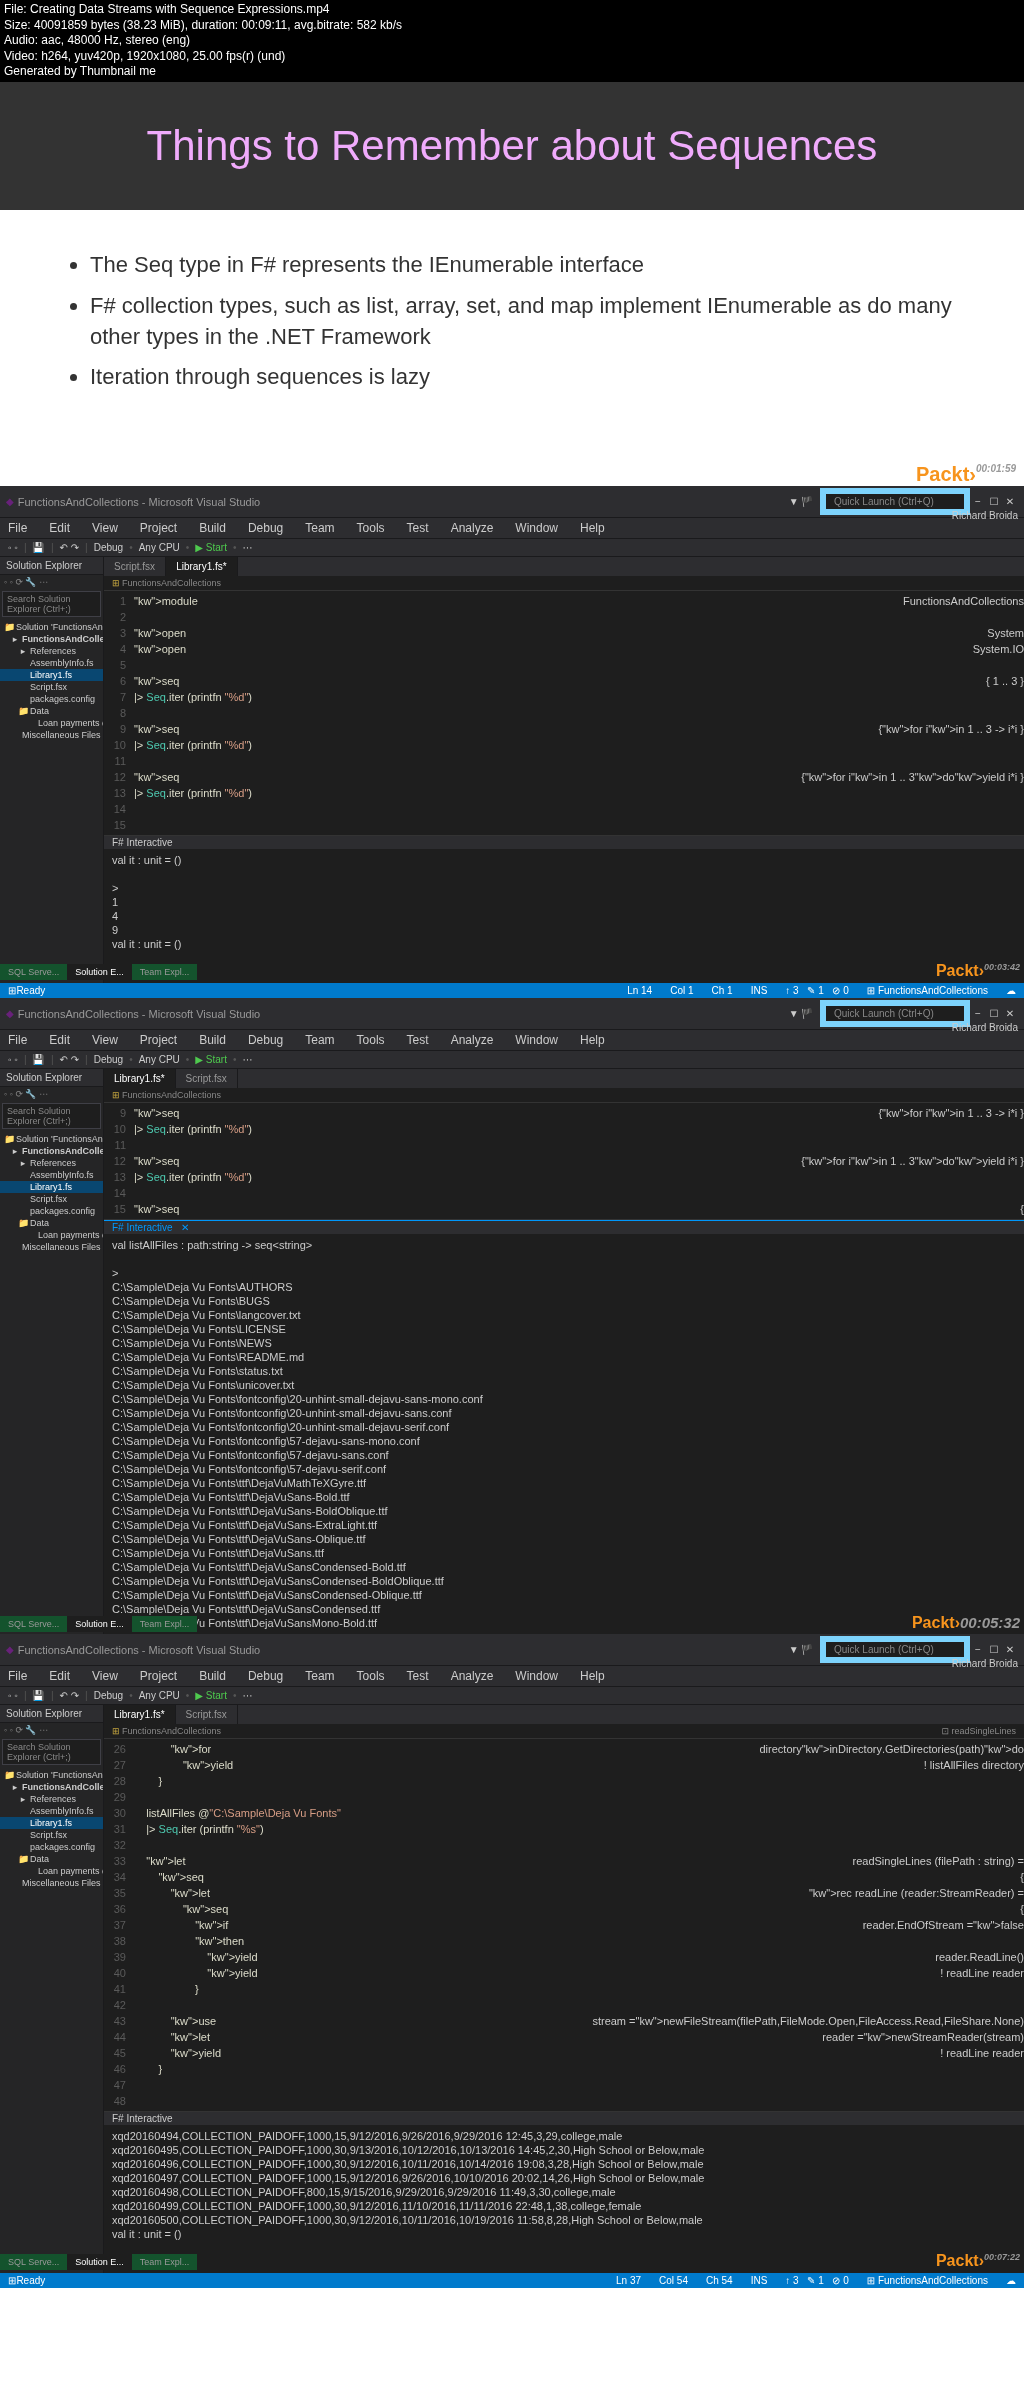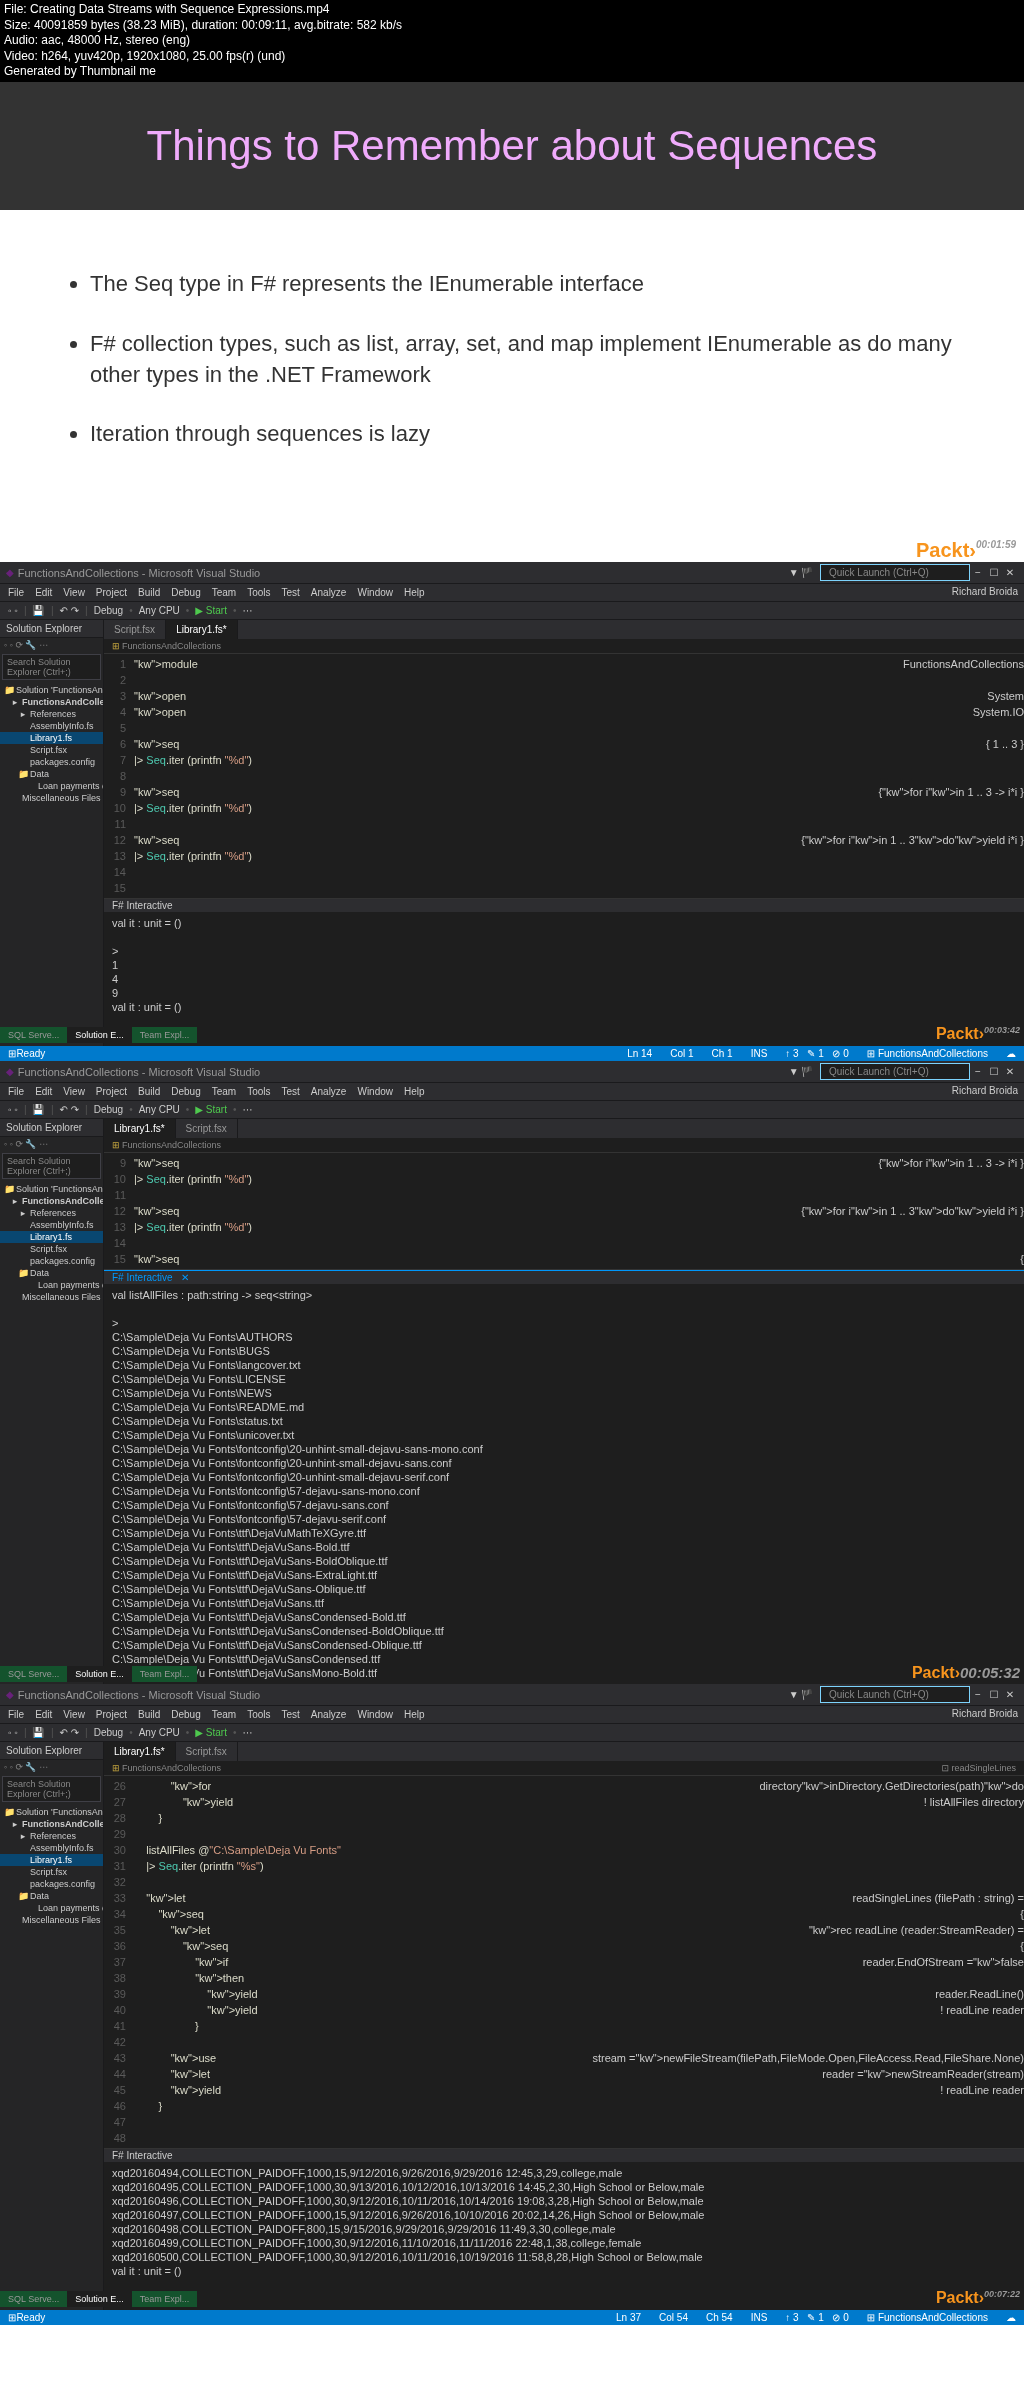--- a/index.html
+++ b/index.html
@@ -2,30 +2,30 @@
 <html><head>
 <meta charset="utf-8">
 <style>
 *{margin:0;padding:0;box-sizing:border-box;font-family:'Segoe UI',Arial,sans-serif}
 body{width:1024px;background:#fff}
 .metadata{background:#000;color:#fff;font-size:12px;padding:2px 4px;line-height:1.3}
 .slide-header{background:#333;padding:40px 0;text-align:center}
 .slide-header h1{color:#f0abfc;font-size:42px;font-weight:400}
 .slide-body{background:#fff;padding:30px 60px 60px}
 .slide-body ul{list-style:disc;padding-left:30px}
-.slide-body li{font-size:22px;color:#333;margin:29px 0;line-height:1.4}
+.slide-body li{font-size:22px;color:#333;margin:10px 0;line-height:1.4}
 .brand{text-align:right;padding:0 8px;font-size:20px;font-weight:bold;color:#f7941d}
 .brand .gt{color:#f7941d}
 .timestamp{float:right;font-size:10px;color:#999;font-style:italic}
 .vs-window{background:#2d2d30;font-size:10px;color:#ccc;position:relative}
 .titlebar{background:#2d2d30;display:flex;align-items:center;padding:2px 6px;border-bottom:1px solid #1a1a1c}
 .titlebar .title{flex:1;font-size:11px;color:#999}
-.titlebar .search{background:#1e1e1e;padding:2px 8px;font-size:10px;color:#888;border:1px solid #7dd3fc;width:150px}
+.titlebar .search{background:#1e1e1e;padding:2px 8px;font-size:10px;color:#888;border:6px solid #7dd3fc;width:150px}
 .titlebar .win-controls span{display:inline-block;width:16px;text-align:center;color:#ccc}
-.menubar{display:flex;gap:11px;padding:3px 8px;font-size:10px;color:#ccc;border-bottom:1px solid #1a1a1c}
+.menubar{display:flex;gap:22px;padding:3px 8px;font-size:12px;color:#ccc;border-bottom:1px solid #1a1a1c}
 .toolbar{display:flex;gap:6px;padding:3px 8px;font-size:10px;color:#ccc;background:#2d2d30;border-bottom:1px solid #1a1a1c;align-items:center}
 .toolbar .sep{color:#555}
 .toolbar .start{color:#4ec94e}
 .vs-body{display:flex}
 .solution-panel{width:104px;background:#252526;border-right:1px solid #1a1a1c}
 .panel-title{background:#2d2d30;padding:3px 6px;font-size:10px;color:#ccc;border-bottom:1px solid #1a1a1c}
 .panel-toolbar{padding:2px 4px;background:#252526;font-size:9px;color:#888}
 .panel-search{background:#1e1e1e;margin:2px;padding:2px 4px;font-size:9px;color:#888;border:1px solid #3f3f46}
 .tree{font-size:9px;padding:2px 0}
 .tree-item{padding:1px 4px;color:#ccc;white-space:nowrap;overflow:hidden}

